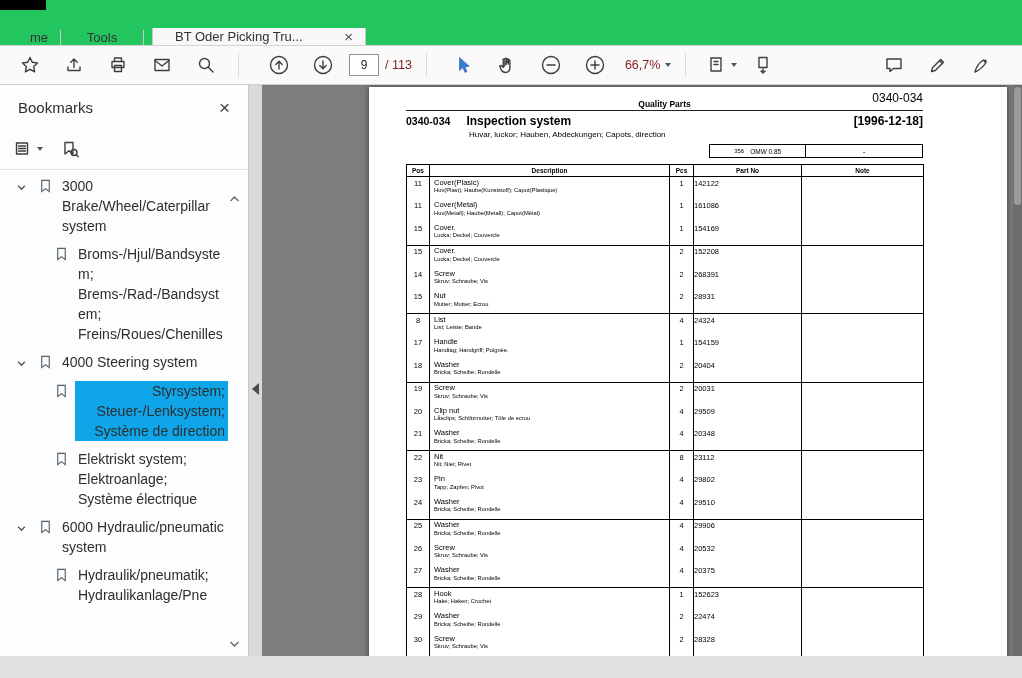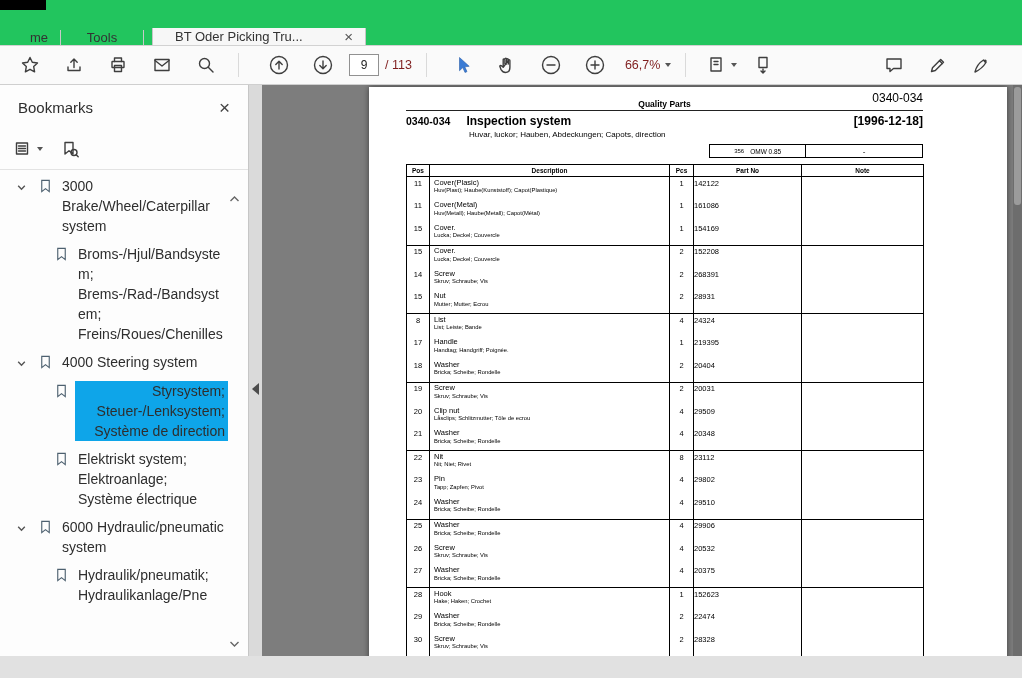--- a/index.html
+++ b/index.html
@@ -409,21 +409,21 @@
                 <td class="td-part">24324</td>
                 <td class="td-note"></td>
               </tr>
               <tr>
                 <td class="td-pos">17</td>
                 <td class="td-desc">
                   <div class="dmain">Handle</div>
                   <div class="dsub">Handtag; Handgriff; Poignée.</div>
                 </td>
                 <td class="td-pcs">1</td>
-                <td class="td-part">219395</td>
+                <td class="td-part">154159</td>
                 <td class="td-note"></td>
               </tr>
               <tr class="gend">
                 <td class="td-pos">18</td>
                 <td class="td-desc">
                   <div class="dmain">Washer</div>
                   <div class="dsub">Bricka; Scheibe; Rondelle</div>
                 </td>
                 <td class="td-pcs">2</td>
                 <td class="td-part">20404</td>

